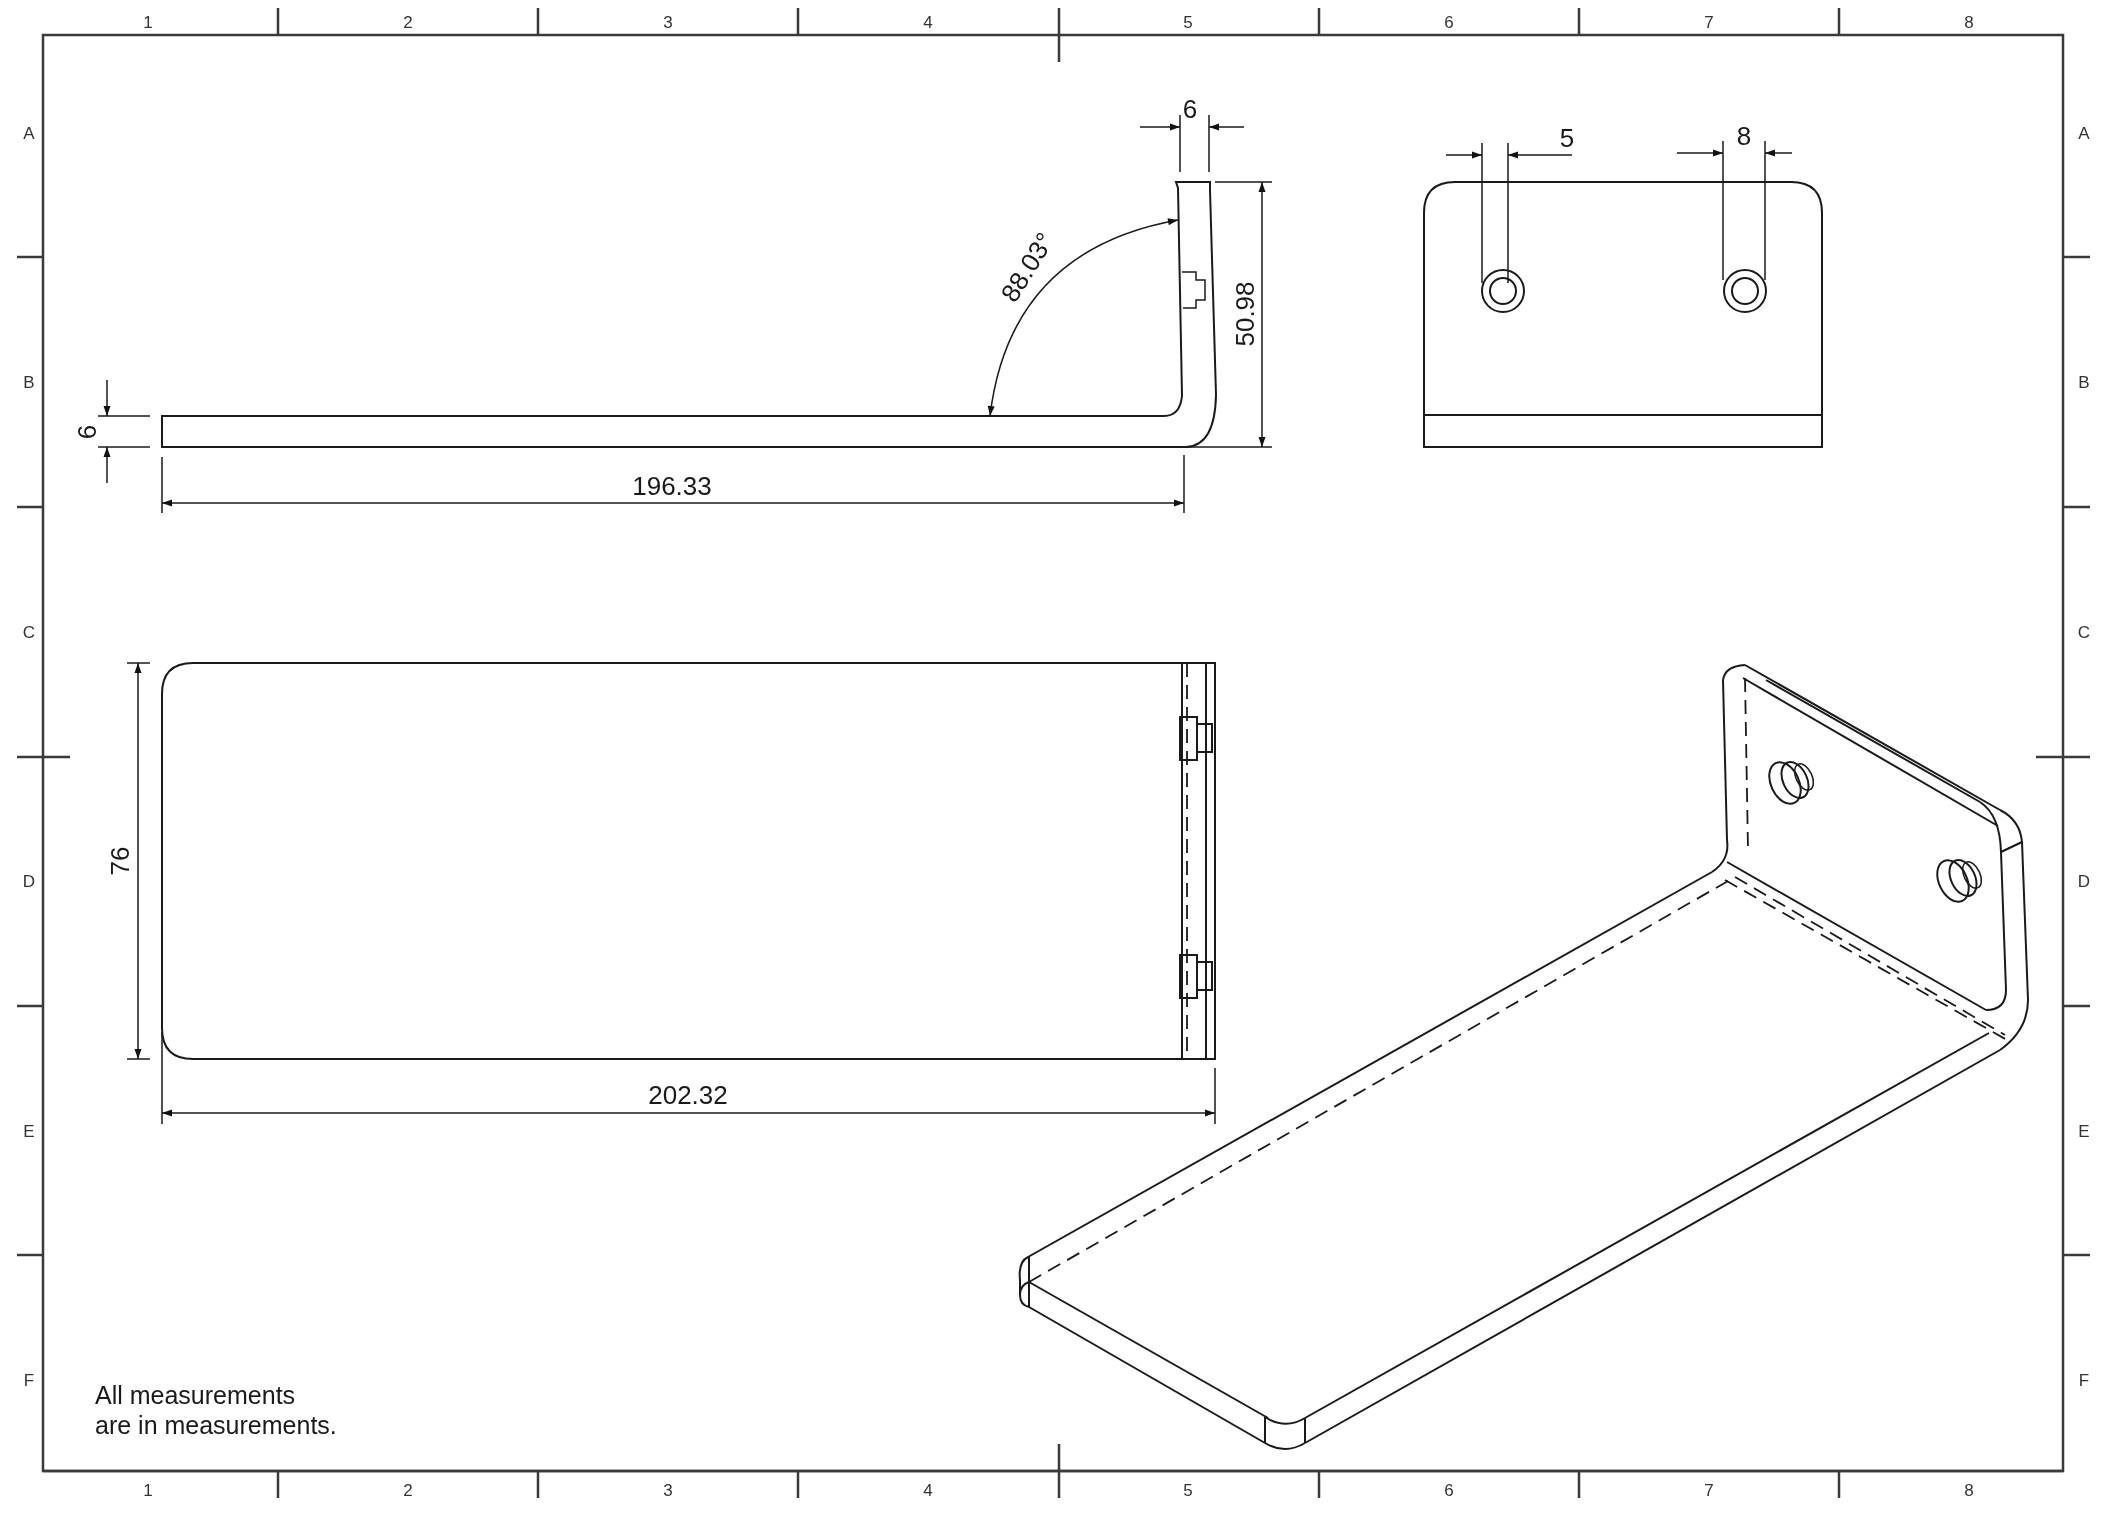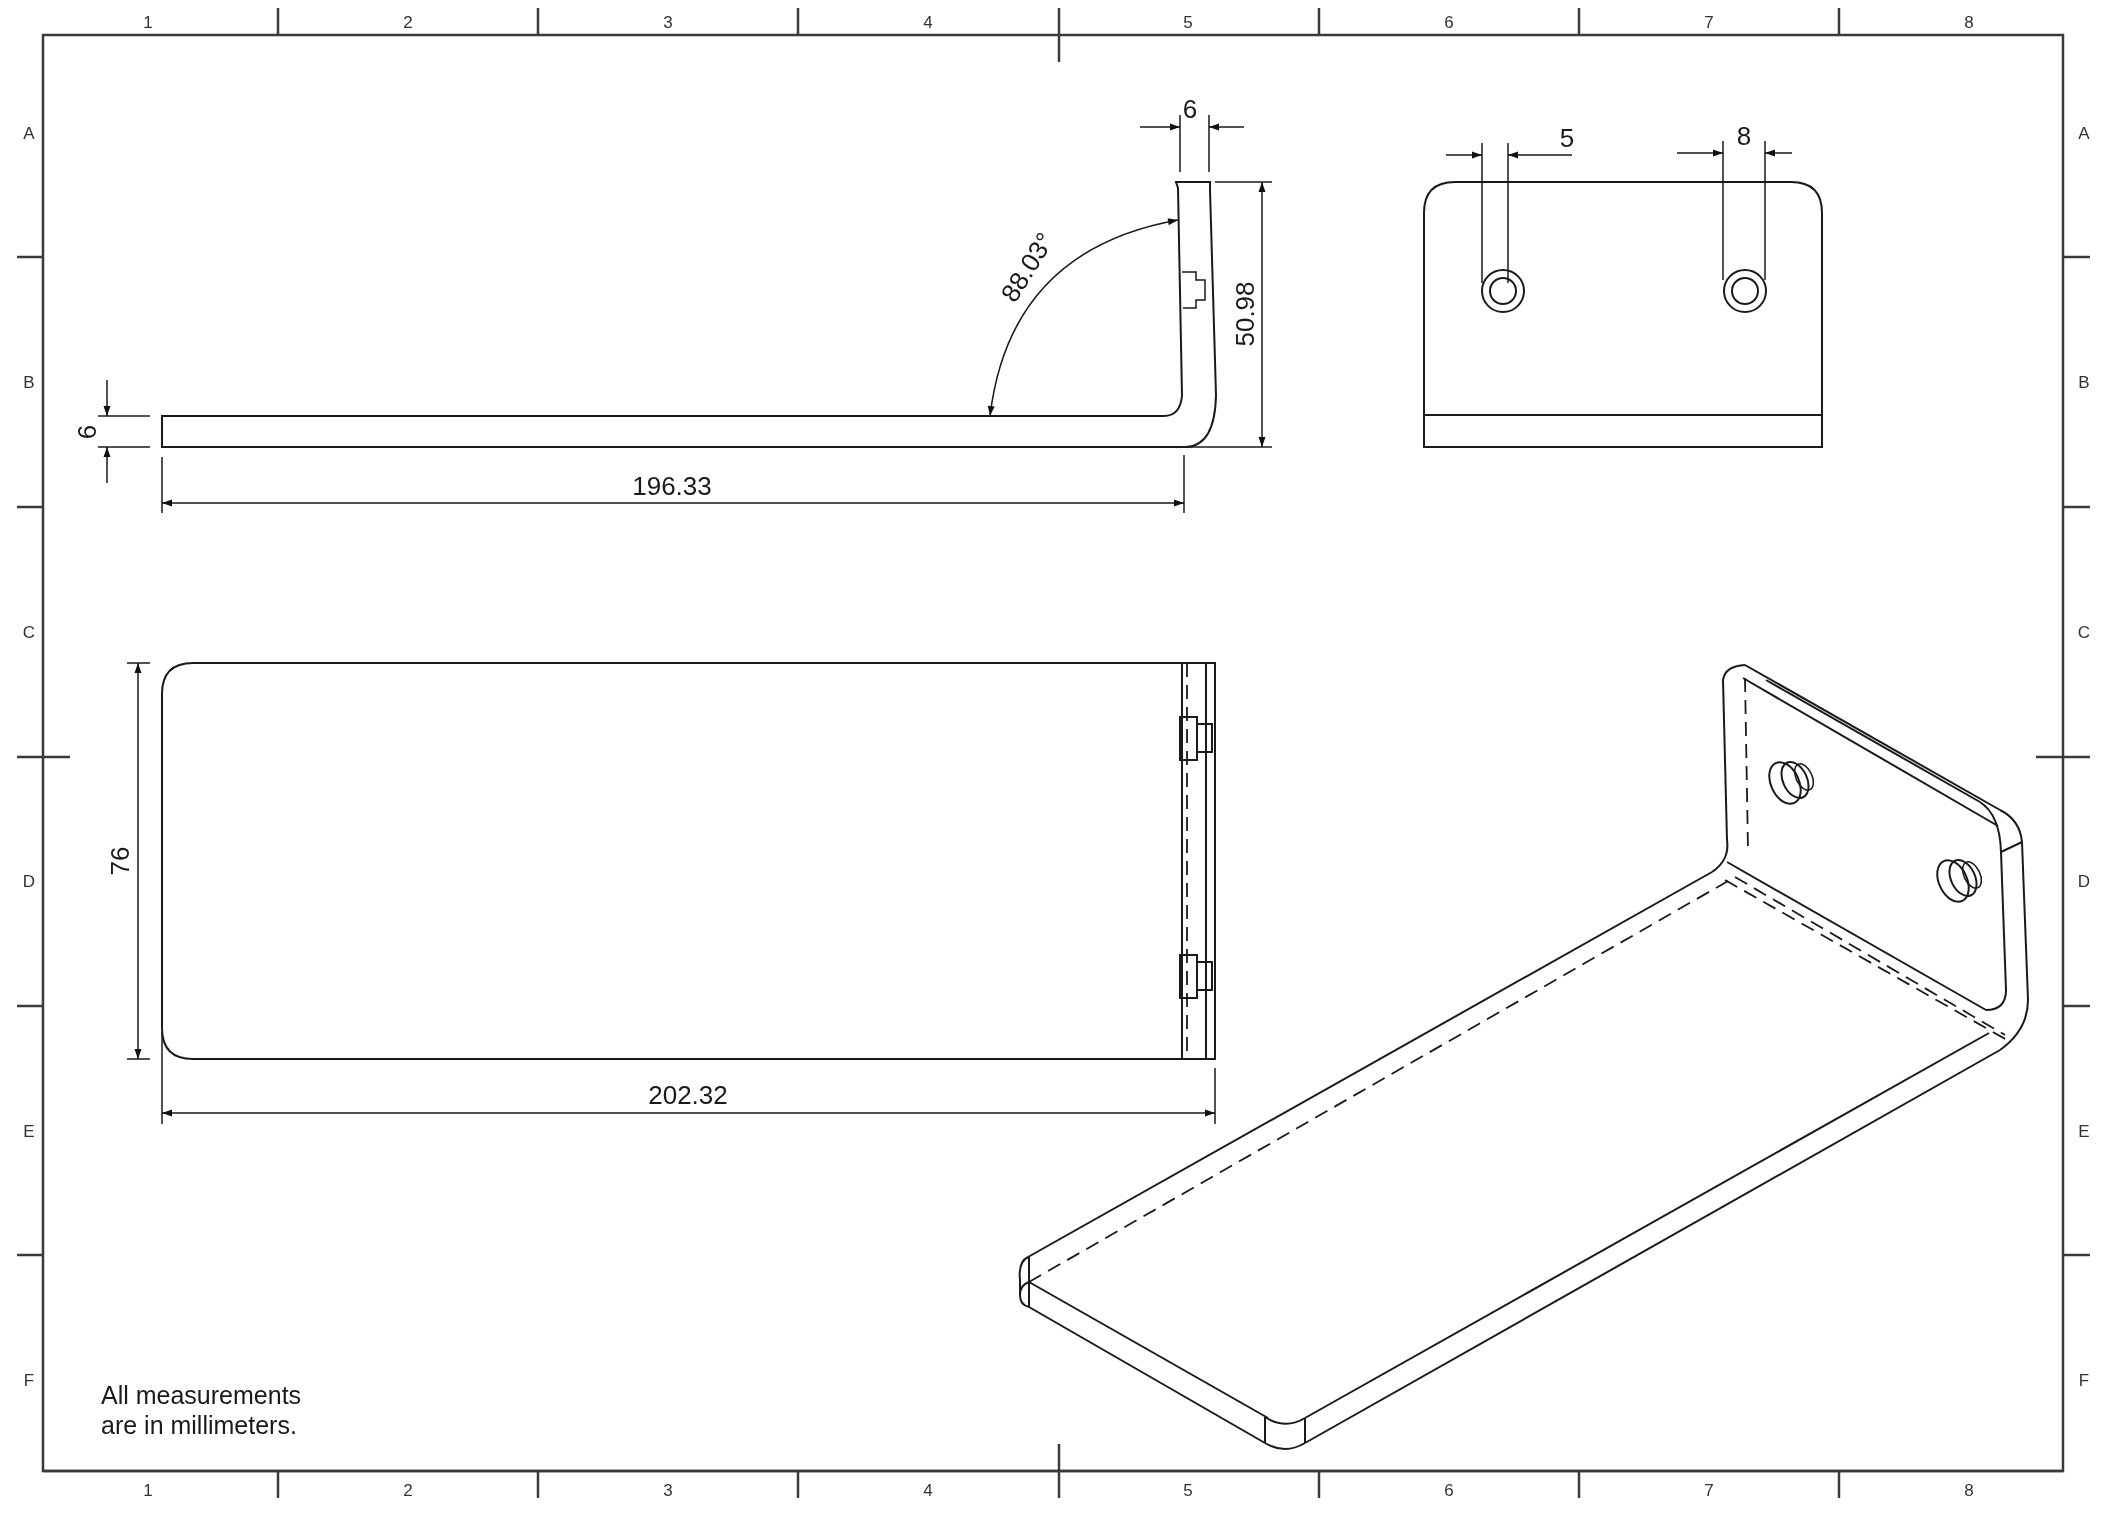--- a/index.html
+++ b/index.html
@@ -6,21 +6,21 @@
   body { width: 2102px; height: 1514px; position: relative; overflow: hidden;
          font-family: "Liberation Sans", sans-serif; }
   svg { position: absolute; left: 0; top: 0; }
   .ln { stroke: #1a1a1a; stroke-width: 2; fill: none; }
   .thin { stroke: #1a1a1a; stroke-width: 1.5; fill: none; }
   .frame { stroke: #3a3a3a; stroke-width: 2.5; fill: none; }
   .dash { stroke: #1a1a1a; stroke-width: 1.8; fill: none; stroke-dasharray: 14 8; }
   .arrow { fill: #111; stroke: none; }
   .zone { font-family: "Liberation Sans", sans-serif; font-size: 17px; fill: #333; }
   .dimtxt { font-family: "Liberation Sans", sans-serif; font-size: 26px; fill: #1a1a1a; }
-  .note { position: absolute; left: 101px; top: 1380px; font-size: 25px; line-height: 30px;
+  .note { position: absolute; left: 95px; top: 1380px; font-size: 25px; line-height: 30px;
           color: #1a1a1a; font-family: "Liberation Sans", sans-serif; text-align: left; }
   .note span { display: block; }
 </style>
 </head>
 <body>
 
 <svg width="2102" height="1514" viewBox="0 0 2102 1514">
   <defs>
     <marker id="arr" viewBox="0 0 10 10" refX="10" refY="5" markerWidth="14" markerHeight="10" orient="auto-start-reverse" markerUnits="userSpaceOnUse">
       <path d="M0,1.5 L10,5 L0,8.5 Z" class="arrow"></path>
@@ -227,14 +227,14 @@
     <g>
       <ellipse class="ln" cx="1953" cy="881" rx="14" ry="22" transform="rotate(-25 1953 881)"></ellipse>
       <ellipse class="ln" cx="1963" cy="878" rx="12" ry="19" transform="rotate(-25 1963 878)"></ellipse>
       <ellipse class="thin" cx="1972" cy="875" rx="8" ry="14" transform="rotate(-25 1972 875)"></ellipse>
     </g>
   </g>
 </svg>
 
 <div class="note">
   <span>All measurements</span>
-  <span>are in millimeters.</span>
+  <span>are in measurements.</span>
 </div>
 
 </body></html>

